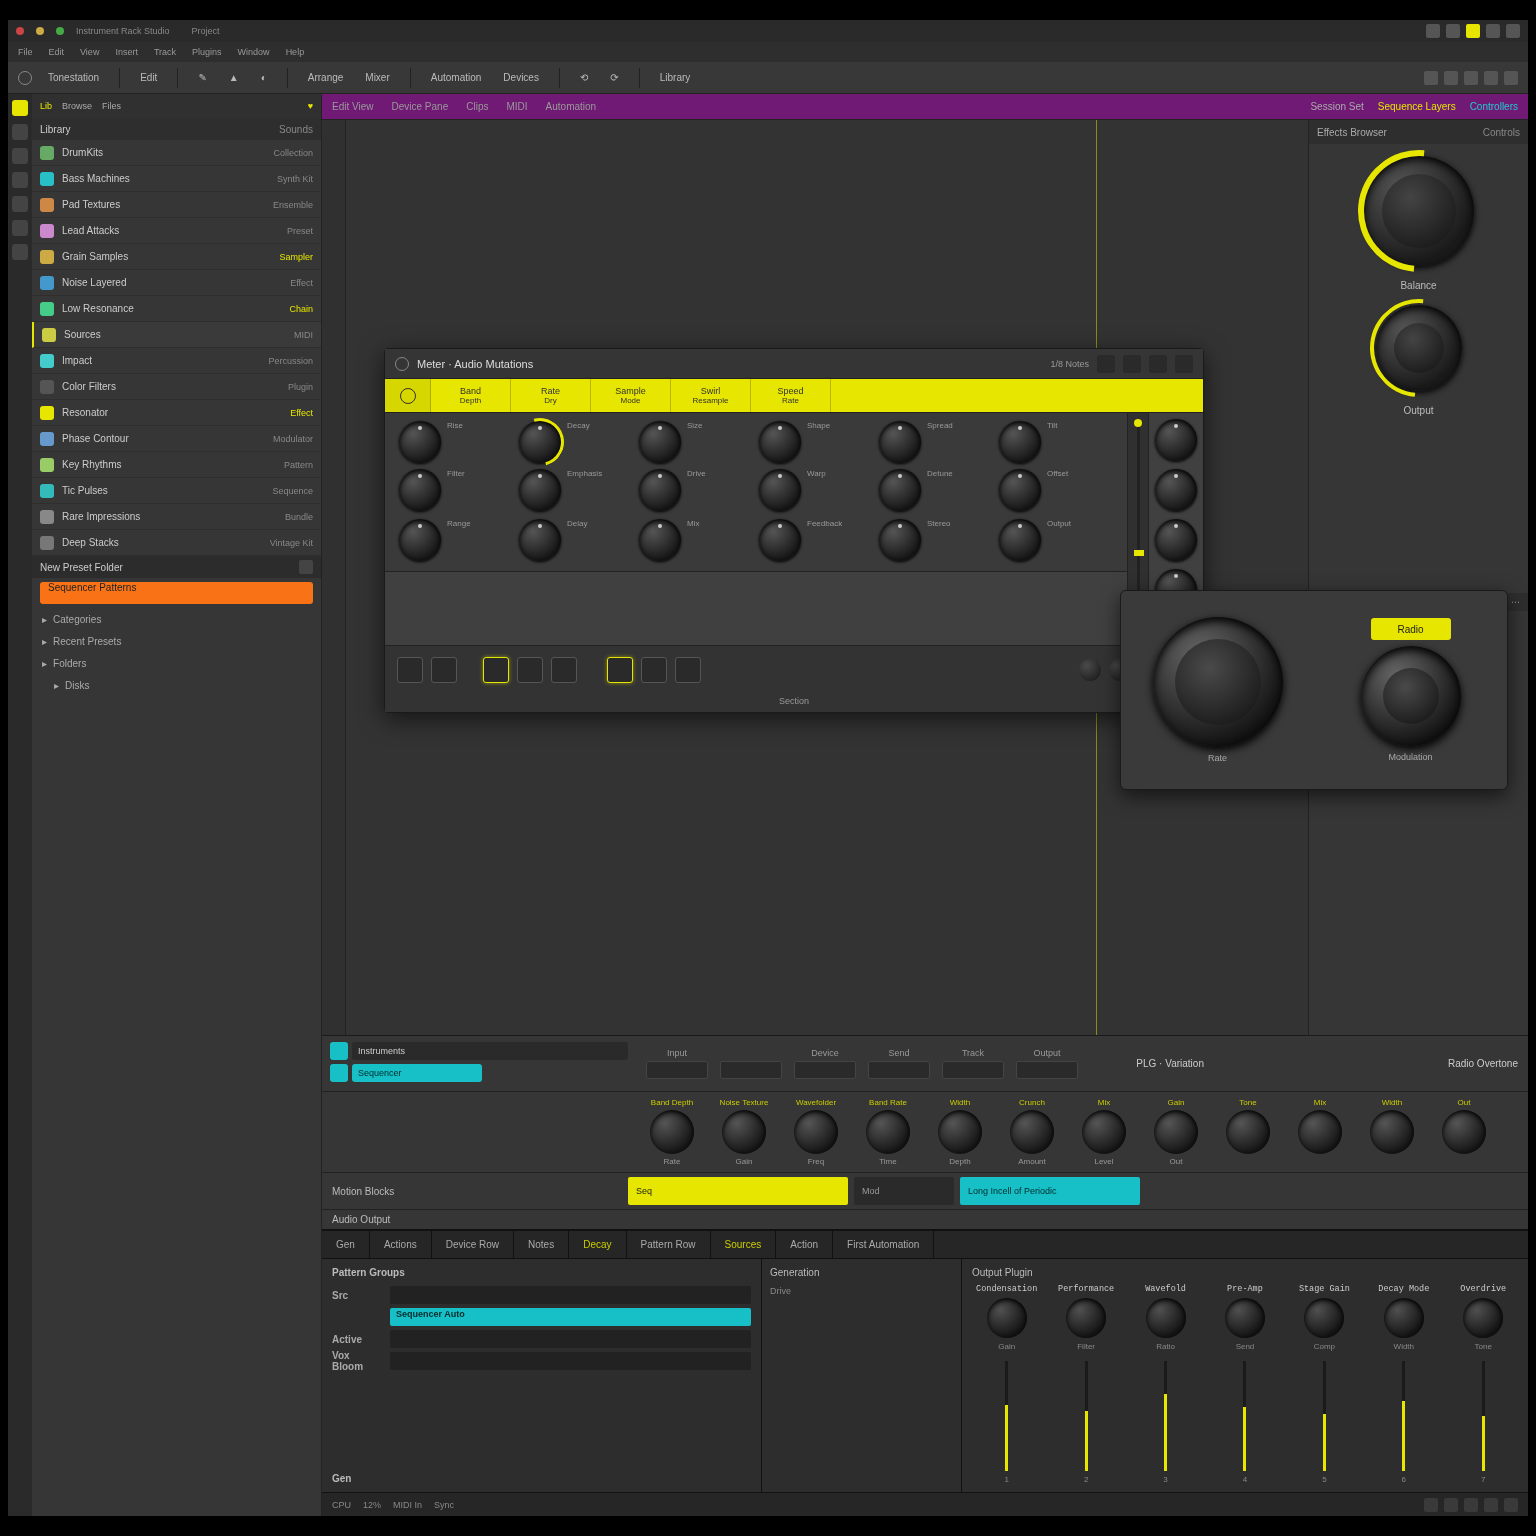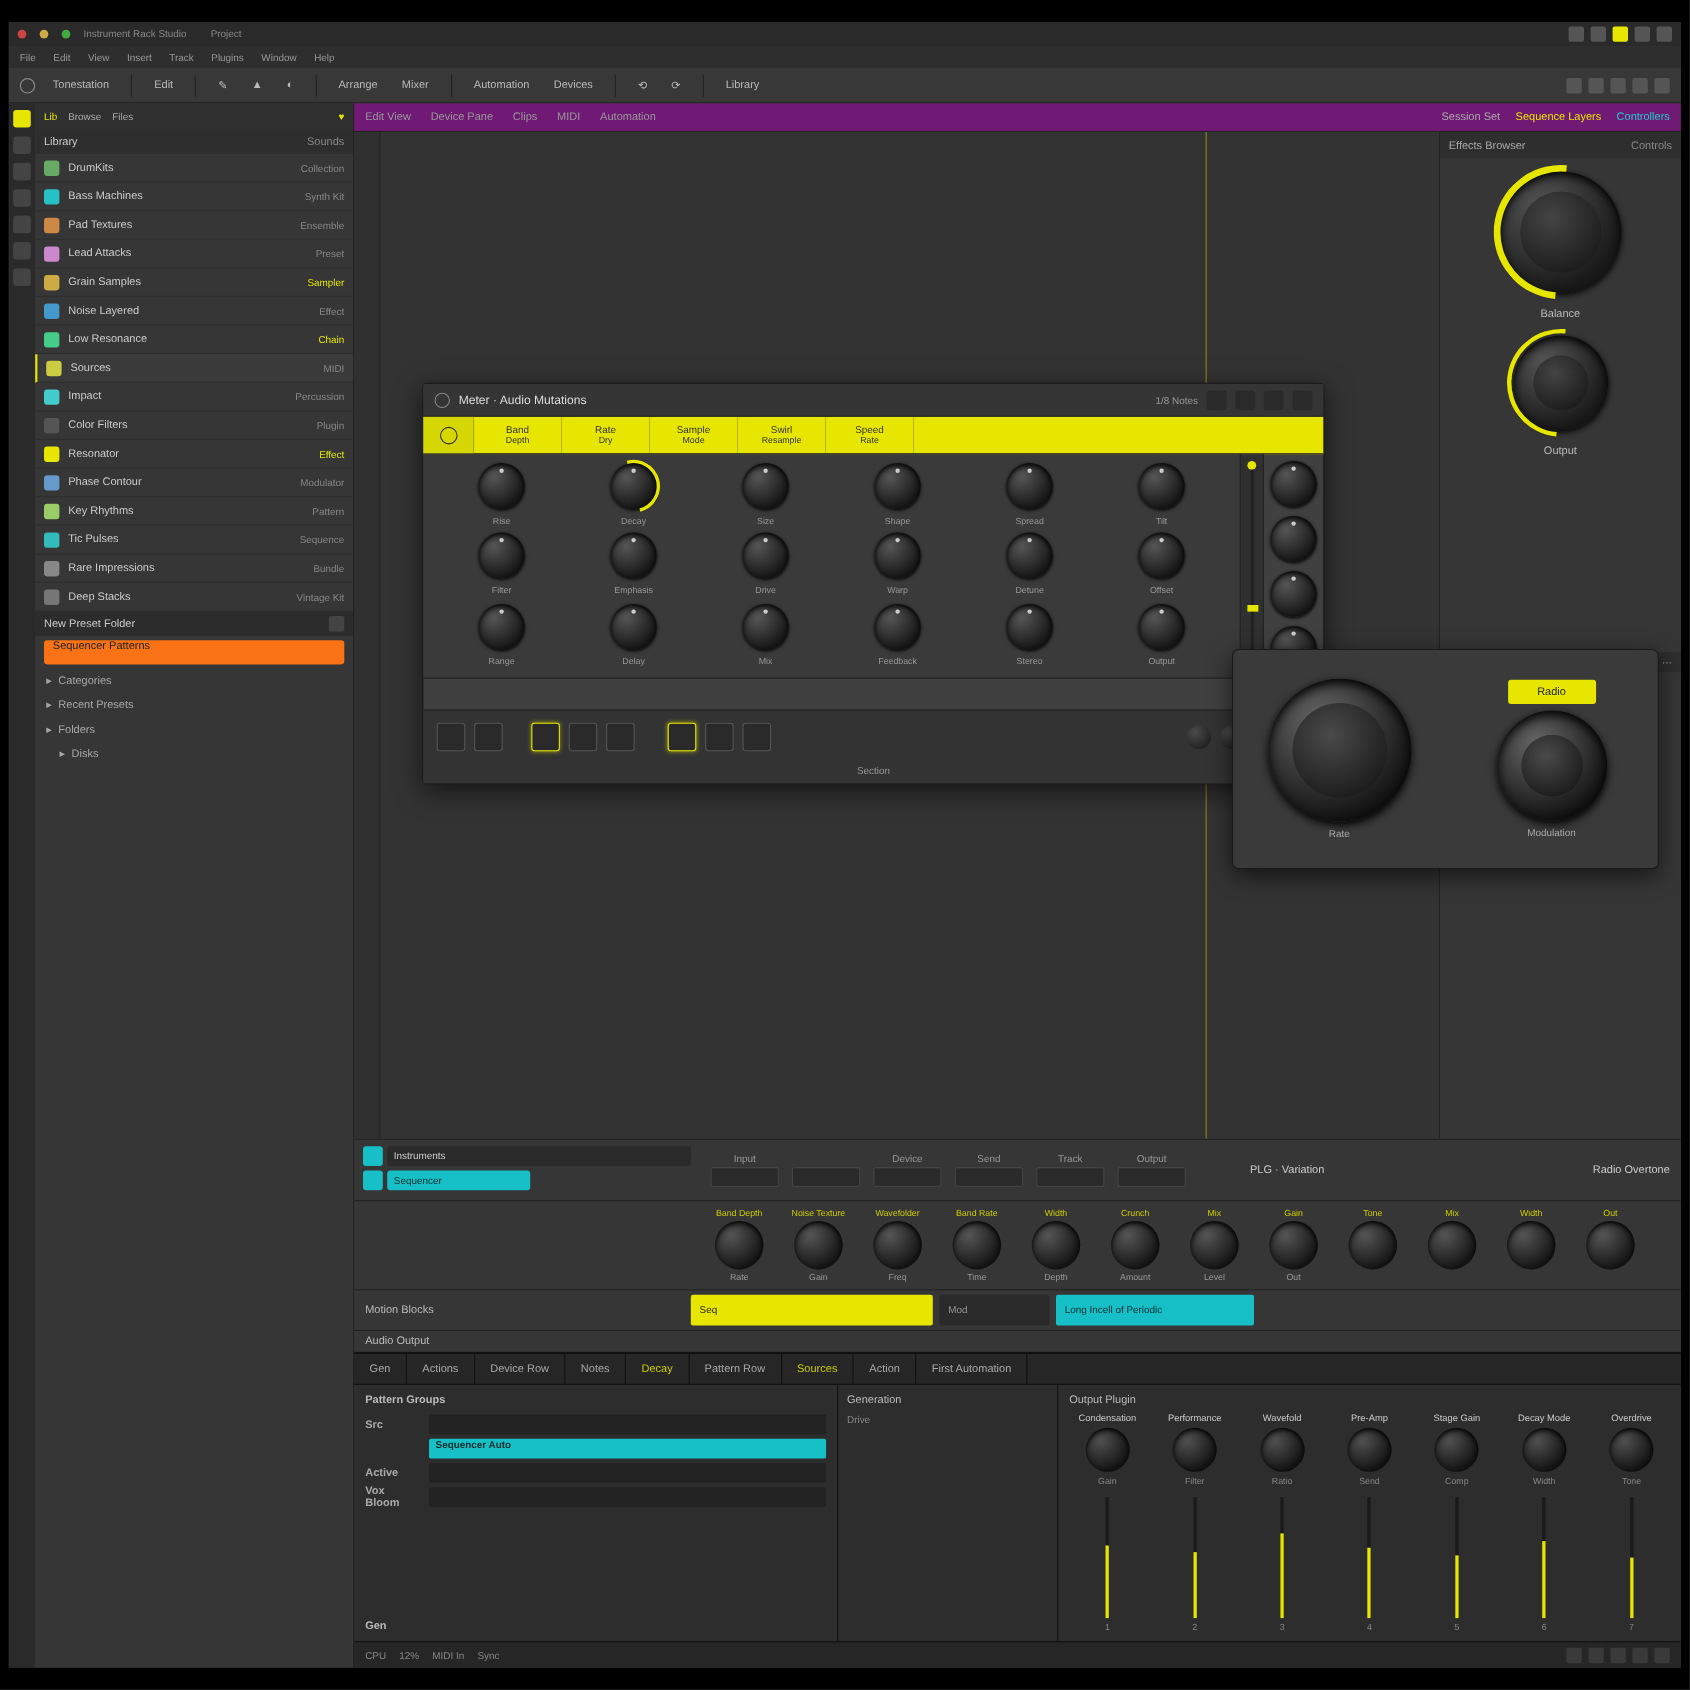--- a/index.html
+++ b/index.html
@@ -53,21 +53,21 @@
 .rp-sec{width:100%;background:#2e2e2e;padding:4px 8px;font-size:9px;color:#aaa;display:flex;justify-content:space-between;}
 
 .plugin{position:absolute;left:38px;top:228px;width:820px;background:#404040;border:1px solid #1a1a1a;border-radius:4px;box-shadow:0 6px 24px rgba(0,0,0,.6);}
 .plugin-hdr{height:30px;background:#353535;display:flex;align-items:center;padding:0 10px;gap:8px;font-size:11px;color:#ddd;border-bottom:1px solid #222;}
 .plugin-hdr .spacer{flex:1;}
 .plugin-hdr .hbtn{width:18px;height:18px;background:#2a2a2a;border-radius:3px;}
 .plugin-tabs{height:34px;background:#e6e600;display:flex;align-items:stretch;border-bottom:1px solid #222;}
 .plugin-tabs .pt{flex:0 0 80px;display:flex;flex-direction:column;align-items:center;justify-content:center;font-size:9px;color:#333;border-right:1px solid rgba(0,0,0,.2);}
 .plugin-tabs .pt:first-child{flex:0 0 46px;background:#d6d600;}
 .plugin-body{background:#3a3a3a;padding:8px 14px 4px;display:flex;gap:6px;}
-.kcol{display:flex;flex-direction:column;align-items:center;gap:6px;flex:1;}
+.kcol{display:flex;flex-direction:row;align-items:flex-start;gap:6px;flex:1;}
 .knob{width:42px;height:42px;border-radius:50%;background:radial-gradient(circle at 34% 30%,#555,#161616 72%);box-shadow:inset 0 2px 5px #000,0 1px 3px #000;position:relative;}
 .knob.y::before{content:"";position:absolute;inset:-3px;border-radius:50%;border:3px solid transparent;border-top-color:#e6e600;border-right-color:#e6e600;transform:rotate(30deg);}
 .knob .dot{position:absolute;width:4px;height:4px;background:#ccc;border-radius:50%;top:5px;left:50%;transform:translateX(-50%);}
 .klbl{font-size:8px;color:#999;}
 .plugin-row2{background:#3a3a3a;padding:2px 14px 6px;display:flex;gap:6px;}
 .plugin-row3{background:#3a3a3a;padding:2px 14px 10px;display:flex;gap:6px;border-bottom:1px solid #222;}
 .side-knobs{display:flex;flex-direction:column;gap:8px;align-items:center;padding:6px;}
 .plugin-foot{height:48px;background:#333;display:flex;align-items:center;padding:0 12px;gap:8px;border-top:1px solid #222;}
 .plugin-foot .padbtn{width:26px;height:26px;background:#2a2a2a;border:1px solid #555;border-radius:3px;}
 .plugin-foot .padbtn.y{border-color:#e6e600;box-shadow:0 0 4px #e6e60080;}
@@ -116,21 +116,21 @@
 .dock-left .row{display:flex;align-items:center;gap:8px;height:22px;font-size:10px;color:#aaa;}
 .dock-left .bar{flex:1;height:18px;border-radius:2px;}
 .dock-left .bar.c{background:#16c0c6;}
 .dock-left .bar.d{background:#222;}
 .dock-mid{width:200px;padding:8px;border-right:1px solid #111;}
 .dock-mid .hd{font-size:10px;color:#bbb;margin-bottom:8px;}
 .dock-right{flex:1;padding:8px 10px;}
 .dock-right .hd{font-size:10px;color:#bbb;margin-bottom:6px;}
 .chan-row{display:flex;gap:10px;}
 .chan{flex:1;display:flex;flex-direction:column;align-items:center;gap:4px;}
-.chan .nm{font-size:8.5px;color:#ccc;}
+.chan .nm{font-size:8.5px;color:#ccc;font-family:Liberation Mono, monospace;}
 .chan .kk{width:40px;height:40px;border-radius:50%;background:radial-gradient(circle at 34% 30%,#505050,#131313 72%);box-shadow:inset 0 2px 5px #000;}
 .chan .sub{font-size:8px;color:#888;}
 .faders{display:flex;gap:10px;margin-top:10px;}
 .fader{flex:1;display:flex;flex-direction:column;align-items:center;}
 .fader .ft{width:3px;height:110px;background:#1a1a1a;position:relative;}
 .fader .ft .fill{position:absolute;bottom:0;width:100%;background:#e6e600;}
 .fader .fl{font-size:8px;color:#888;margin-top:4px;}
 .statusbar{height:24px;background:#262626;border-top:1px solid #111;display:flex;align-items:center;padding:0 10px;gap:12px;font-size:9px;color:#888;}
 .statusbar .right{margin-left:auto;display:flex;gap:6px;}
 .statusbar .sq{width:14px;height:14px;background:#3a3a3a;border-radius:2px;}

